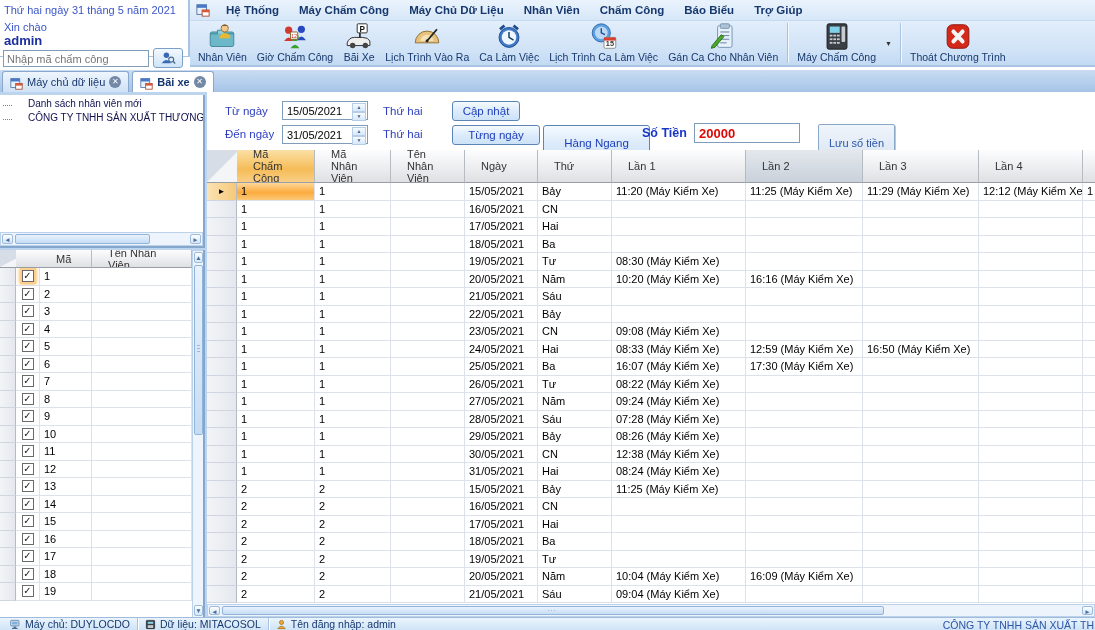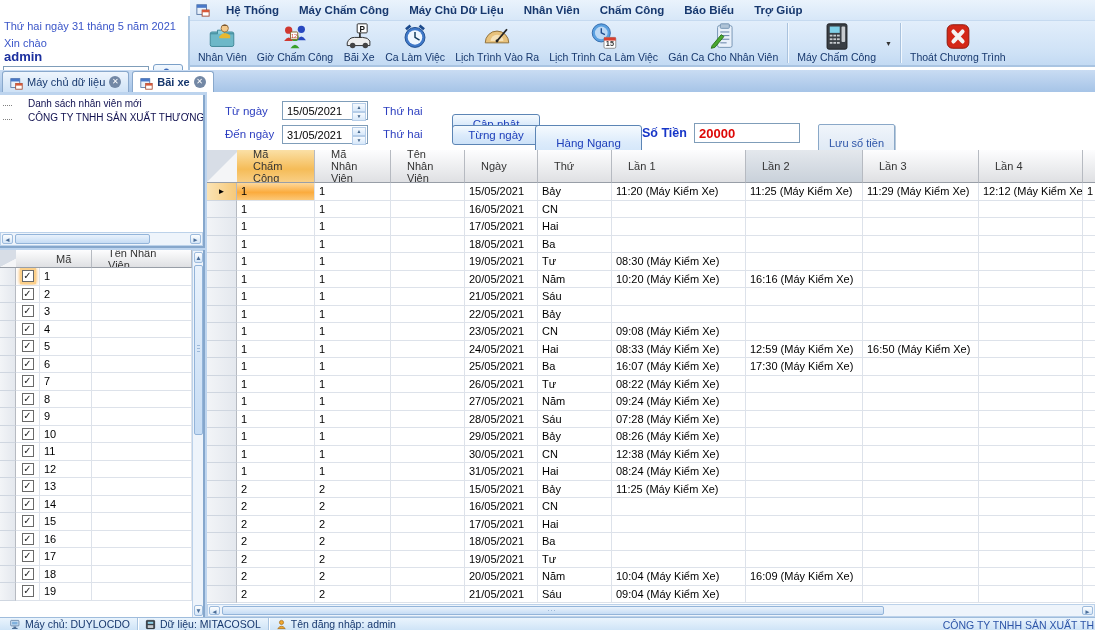--- a/index.html
+++ b/index.html
@@ -1,21 +1,21 @@
 <!DOCTYPE html>
 <html><head>
 <meta charset="utf-8">
 <style>
   *{margin:0;padding:0;box-sizing:border-box}
   body{background:#9db8d6}
   .page{position:relative;width:1095px;height:630px;background:#fff;overflow:hidden;
         font-family:"Liberation Sans","DejaVu Sans",sans-serif;}
 
   
-  .userbox{position:absolute;left:0;top:16px;width:190px;height:57px;background:#fff;
+  .userbox{position:absolute;left:0;top:0;width:190px;height:57px;background:#fff;
            border-right:2px solid #a9c4e0;border-bottom:1px solid #a9c4e0}
   .ub-date{position:absolute;left:4px;top:4px;font-size:11px;color:#3a55c8;white-space:nowrap}
   .ub-hello{position:absolute;left:4px;top:21px;font-size:11px;color:#3a55c8}
   .ub-user{position:absolute;left:4px;top:33px;font-size:13px;font-weight:bold;color:#1b2f9e}
   .ub-input{position:absolute;left:3px;top:50px;width:146px;height:17px;border:1px solid #7f9db9;
             font-size:11px;color:#666;padding:0 3px;font-family:inherit}
   .ub-btn{position:absolute;left:153px;top:48px;width:30px;height:20px;border:1px solid #7ba0c8;
           border-radius:3px;background:linear-gradient(#f2f8fe,#d0e4f8);display:flex;
           align-items:center;justify-content:center}
   .ub-btn svg{width:16px;height:16px}
@@ -196,35 +196,35 @@
             <text x="19.5" y="10.5" font-size="9" font-weight="bold" text-anchor="middle" fill="#111">P</text>
             <rect x="16" y="12" width="2" height="8" fill="#333"></rect>
             <path d="M3 23 q2 -6 8 -6 l9 0 q6 0 8 4 l0 5 -25 0 z" fill="#eee" stroke="#222"></path>
             <circle cx="9" cy="26" r="3" fill="#444"></circle>
             <circle cx="23" cy="26" r="3" fill="#444"></circle>
           </svg></span>
         <span class="tlabel">Bãi Xe</span>
       </div>
       <div class="titem">
         <span class="ticon"><svg viewBox="0 0 32 32">
+            <path d="M3 23 A13 13 0 0 1 29 23 z" fill="#e8c27c" stroke="#8a6a34"></path>
+            <path d="M9 21 a7 7 0 0 1 14 0" fill="#f6e2b8"></path>
+            <path d="M16 21 L27 8" stroke="#222" stroke-width="2"></path>
+            <circle cx="16" cy="21" r="1.6" fill="#222"></circle>
+          </svg></span>
+        <span class="tlabel">Lịch Trình Vào Ra</span>
+      </div>
+      <div class="titem">
+        <span class="ticon"><svg viewBox="0 0 32 32">
             <path d="M6 8 l5 -4 M26 8 l-5 -4" stroke="#1c4a8c" stroke-width="3"></path>
             <circle cx="16" cy="17" r="11" fill="#3f78c8" stroke="#1c4a8c"></circle>
             <circle cx="16" cy="17" r="8" fill="#eef6ff"></circle>
             <path d="M16 11 l0 6 5 3" stroke="#123a5c" stroke-width="1.6" fill="none"></path>
           </svg></span>
         <span class="tlabel">Ca Làm Việc</span>
-      </div>
-      <div class="titem">
-        <span class="ticon"><svg viewBox="0 0 32 32">
-            <path d="M3 23 A13 13 0 0 1 29 23 z" fill="#e8c27c" stroke="#8a6a34"></path>
-            <path d="M9 21 a7 7 0 0 1 14 0" fill="#f6e2b8"></path>
-            <path d="M16 21 L27 8" stroke="#222" stroke-width="2"></path>
-            <circle cx="16" cy="21" r="1.6" fill="#222"></circle>
-          </svg></span>
-        <span class="tlabel">Lịch Trình Vào Ra</span>
       </div>
       <div class="titem">
         <span class="ticon"><svg viewBox="0 0 32 32">
             <circle cx="13" cy="12" r="10" fill="#5aa0e0" stroke="#2c66aa"></circle>
             <circle cx="13" cy="12" r="7" fill="#bcd8f4"></circle>
             <path d="M13 7 l0 5 4 2" stroke="#1c4a8c" stroke-width="1.5" fill="none"></path>
             <rect x="16" y="17" width="13" height="12" rx="1.5" fill="#fff" stroke="#888"></rect>
             <rect x="16" y="17" width="13" height="3.5" fill="#d84030"></rect>
             <text x="22.5" y="27" font-size="8" font-weight="bold" text-anchor="middle" fill="#333">15</text>
           </svg></span>
@@ -442,33 +442,33 @@
   <div class="mainpanel">
     <div class="flabel" style="left:18px;top:13px">Từ ngày</div>
     <div class="spin" style="left:75px;top:9px">
       <span>15/05/2021</span>
       <span class="spin-arrows">
         <span class="spin-ar">▲</span>
         <span class="spin-ar">▼</span>
       </span>
     </div>
     <div class="flabel" style="left:176px;top:13px">Thứ hai</div>
-    <div class="btn" style="left:245px;top:22px;width:88px;height:20px">Cập nhật</div>
+    <div class="btn" style="left:245px;top:9px;width:68px;height:20px">Cập nhật</div>
 
     <div class="flabel" style="left:18px;top:36px">Đến ngày</div>
     <div class="spin" style="left:75px;top:33px">
       <span>31/05/2021</span>
       <span class="spin-arrows">
         <span class="spin-ar">▲</span>
         <span class="spin-ar">▼</span>
       </span>
     </div>
     <div class="flabel" style="left:176px;top:36px">Thứ hai</div>
     <div class="btn" style="left:245px;top:33px;width:88px;height:20px">Từng ngày</div>
-    <div class="btn" style="left:328px;top:33px;width:107px;height:36px">Hàng Ngang</div>
+    <div class="btn" style="left:336px;top:33px;width:107px;height:36px">Hàng Ngang</div>
     <div class="moneylabel" style="left:435px;top:34px">Số Tiền</div>
     <input class="moneyinput" style="left: 487px; top: 31px; width: 106px; height: 20px;" value="20000">
     <div class="savebtn" style="left:611px;top:32px;width:77px;height:37px">Lưu số tiền</div>
 
     <div class="dgridwrap">
       <div class="dg">
           <div class="h corner"></div>
           <div class="h hsel">Mã Chấm Công</div>
           <div class="h">Mã Nhân Viên</div>
           <div class="h">Tên Nhân Viên</div>

